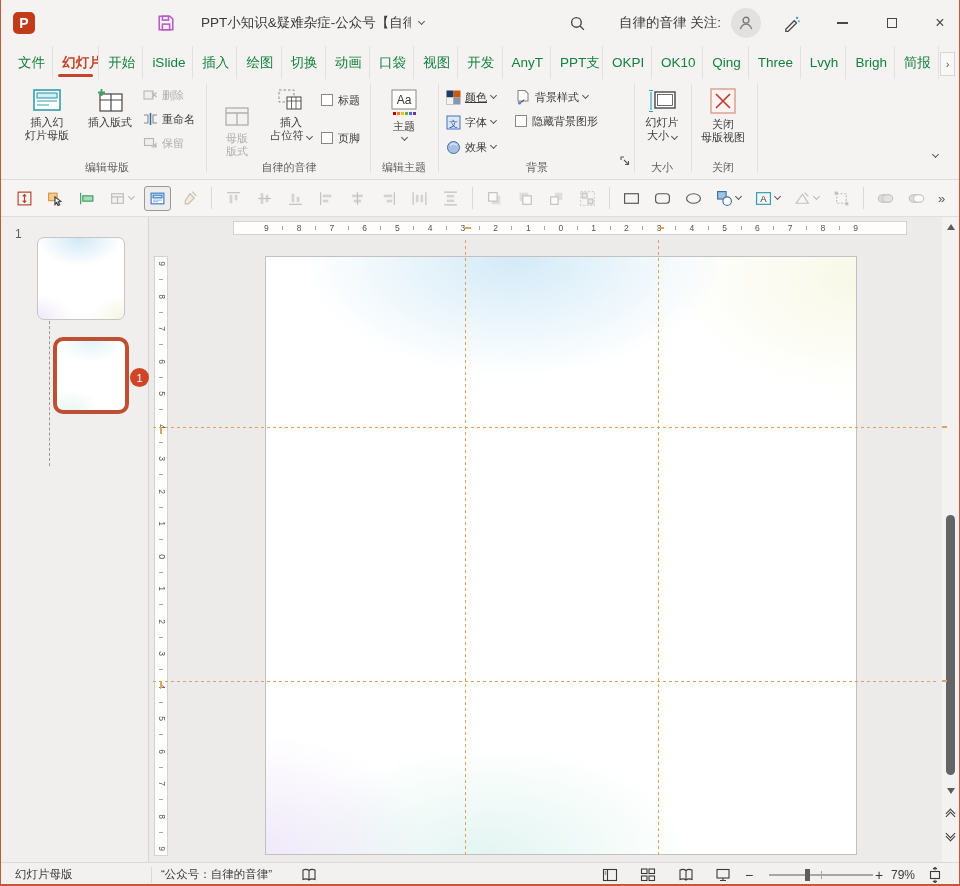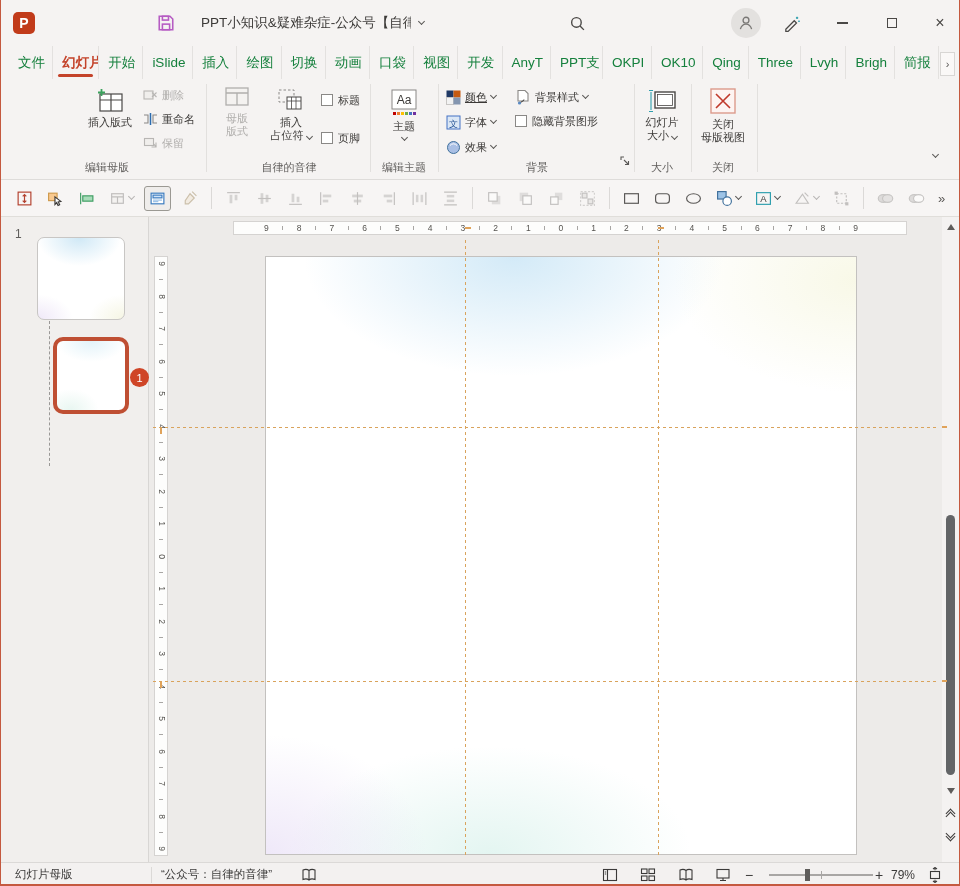--- a/index.html
+++ b/index.html
@@ -144,20 +144,23 @@
       <span class="txt">PPT小知识&amp;疑难杂症-公众号【自律...</span>
       <span class="chev"></span>
     </div>
     <div id="search-btn" class="tb-item">
       <span>
         <svg width="17" height="17" viewBox="0 0 16 16" fill="none" stroke="#4a4846" stroke-width="1.3">
           <circle cx="7" cy="7" r="4.5"></circle>
             <path d="M10.4 10.4L14 14"></path>
         </svg>
       </span>
+    </div>
+    <div id="account" class="tb-item">
+      <span>自律的音律 关注:</span>
     </div>
     <div id="avatar" class="tb-item">
       <span>
         <svg width="18" height="18" viewBox="0 0 16 16" fill="none" stroke="#7a7876" stroke-width="1.2">
           <circle cx="8" cy="5.5" r="2.6"></circle>
             <path d="M3 13.5c.8-3 2.6-4.5 5-4.5s4.2 1.5 5 4.5"></path>
         </svg>
       </span>
     </div>
     <div id="pen-btn" class="tb-item">
@@ -200,20 +203,31 @@
       <div class="tab">Lvyh</div>
       <div class="tab">Brigh</div>
       <div class="tab">简报</div>
     </div>
   <div id="tab-overflow">
       <span>›</span>
     </div>
 
   <div id="ribbon">
 
+    <div class="rb-big" style="left:14px;top:4px;width:64px;">
+      <span class="ic">
+        <svg width="30" height="26" viewBox="0 0 30 26" fill="none" stroke-width="1.1">
+          <rect x="2" y="2" width="26" height="20" fill="#fff" stroke="#2f9fae" stroke-width="1.6"></rect>
+          <rect x="5" y="5" width="20" height="5" fill="#d6edf1" stroke="#2f9fae"></rect>
+          <path d="M5 13h20M5 17h12" stroke="#2f9fae"></path>
+        </svg>
+      </span>
+      <span>插入幻</span>
+      <span>灯片母版</span>
+    </div>
     <div class="rb-big" style="left:80px;top:4px;width:58px;">
       <span class="ic">
         <svg width="30" height="26" viewBox="0 0 30 26" fill="none" stroke-width="1.2">
           <rect x="5" y="6" width="22" height="17" fill="#fff" stroke="#4a4846"></rect>
           <path d="M16 6v17M5 12h22" stroke="#4a4846"></path>
           <path d="M6.5 1v7M3 4.5h7" stroke="#3aa25c" stroke-width="1.8"></path>
         </svg>
       </span>
       <span>插入版式</span>
     </div>
@@ -241,21 +255,21 @@
         <svg width="15" height="14" viewBox="0 0 15 14" fill="none" stroke="#b8b6b4" stroke-width="1.1">
           <rect x="1.5" y="2.5" width="9" height="7" fill="#f0eeec"></rect>
             <path d="M10.5 8l3 3M13 6.5v4.5h-4.5"></path>
         </svg>
       </span>
       <span>保留</span>
     </div>
     <div class="grp-label" style="left:8px;width:196px;">编辑母版</div>
     <div class="rb-sep" style="left:205px;"></div>
 
-    <div class="rb-big disabled-txt" style="left:212px;top:0;width:48px;text-align:center;">
+    <div class="rb-big disabled-txt" style="left:212px;top:20px;width:48px;text-align:center;">
       <span class="ic">
         <svg width="28" height="24" viewBox="0 0 28 24" fill="none" stroke-width="1.3">
           <rect x="3" y="3" width="22" height="17" fill="#f4f2f0" stroke="#b0aeac"></rect>
           <path d="M3 8h22M14 8v12" stroke="#b0aeac"></path>
         </svg>
       </span>
       <span>母版</span>
       <span>版式</span>
     </div>
     <div class="rb-big" style="left:263px;top:4px;width:54px;">

